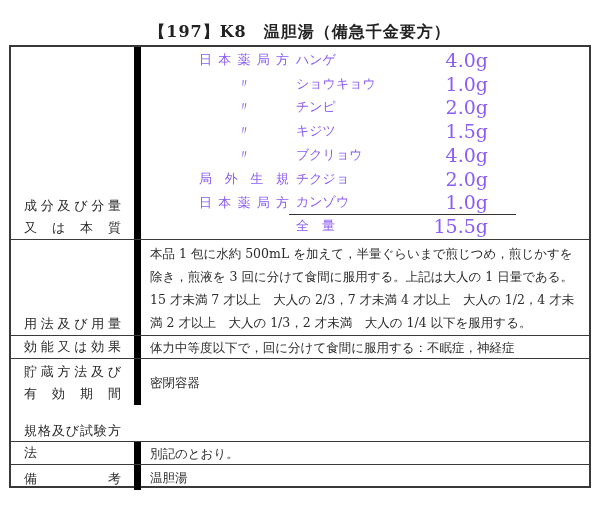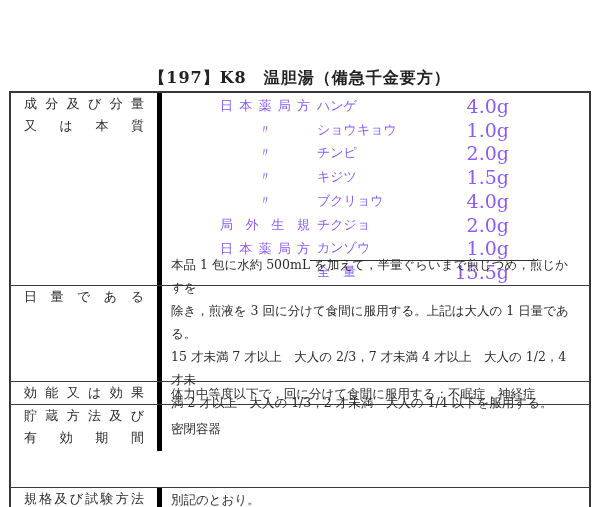--- a/index.html
+++ b/index.html
@@ -11,37 +11,36 @@
   }
   .page { position:relative; width:600px; height:507px; background:#ffffff; }
 
   .doc-title {
     padding-top:22px;
     text-align:center;
     font-size:16px;
     font-weight:600;
     letter-spacing:1px;
     color:#222;
-    margin-top:46px;
   }
 
   .spec-table {
     position:absolute;
     left:9px; top:45px;
     width:582px; height:443px;
     border:2px solid #383838;
     background:#fff;
   }
   .trow { display:flex; border-top:1px solid #3a3a3a; }
   .trow.first { border-top:none; }
 
   .cell-label {
-    width:151px;
-    border-right:5px solid #000000;
-    display:flex; align-items:flex-start;
+    width:130px;
+    border-right:7px solid #000000;
+    display:flex; align-items:flex-end;
   }
   .label-text {
     width:100%;
     padding:0 13px;
     font-size:13px;
     line-height:22px;
     white-space:pre-line;
     text-align:justify;
     text-align-last:justify;
     color:#2b2b2b;
@@ -168,21 +167,21 @@
             <span class="ing-amount">15.5g</span>
           </span>
         </div>
 
       </div>
     </div>
 
 
     <div class="trow r3">
       <div class="cell-label">
-        <div class="label-text">日量である</div>
+        <div class="label-text">用法及び用量</div>
       </div>
       <div class="cell-content multiline">本品 1 包に水約 500mL を加えて，半量ぐらいまで煎じつめ，煎じかすを
 除き，煎液を 3 回に分けて食間に服用する。上記は大人の 1 日量である。
 15 才未満 7 才以上　大人の 2/3，7 才未満 4 才以上　大人の 1/2，4 才未
 満 2 才以上　大人の 1/3，2 才未満　大人の 1/4 以下を服用する。</div>
     </div>
 
     <div class="trow r4">
       <div class="cell-label">
         <div class="label-text">効能又は効果</div>

